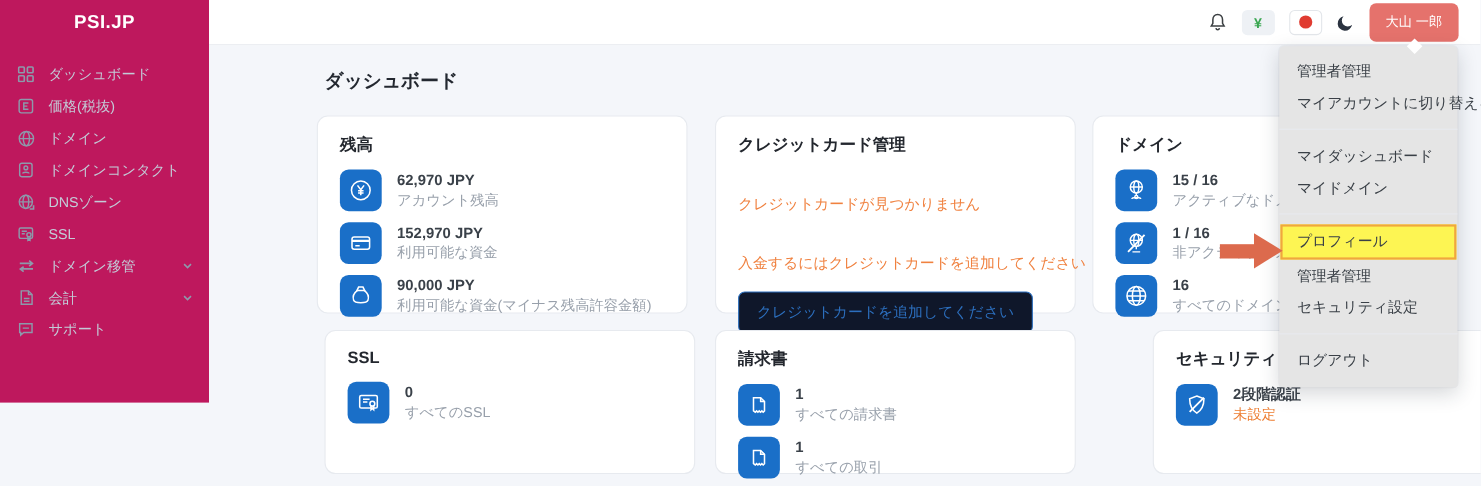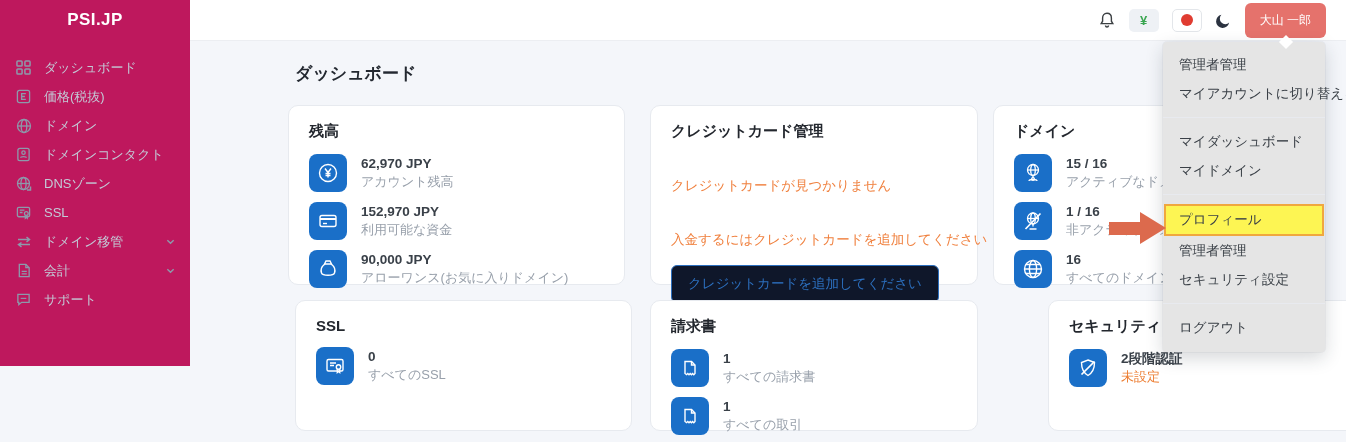--- a/index.html
+++ b/index.html
@@ -280,21 +280,21 @@
   </div>
   <div class="stat-row">
     <span class="tile">
         <svg width="22" height="22" viewBox="0 0 22 22" fill="none" stroke="#fff" stroke-width="1.4">
           <path d="M9 3 H13 L14.5 6 H7.5 Z"></path>
           <path d="M8 6 C4.5 8.5 3.5 12 4.5 15 C5.5 18 16.5 18 17.5 15 C18.5 12 17.5 8.5 14 6"></path>
         </svg>
       </span>
     <div>
       <div class="stat-value">90,000 JPY</div>
-      <div class="stat-label">アローワンス(お気に入りドメイン)</div>
+      <div class="stat-label">利用可能な資金(マイナス残高許容金額)</div>
     </div>
   </div>
 </section>
 
 <section class="card" id="card-credit">
   <div class="card-title">クレジットカード管理</div>
   <div class="warn-line">クレジットカードが見つかりません</div>
   <div class="warn-line">入金するにはクレジットカードを追加してください</div>
   <button class="outline-btn">クレジットカードを追加してください</button>
 </section>

